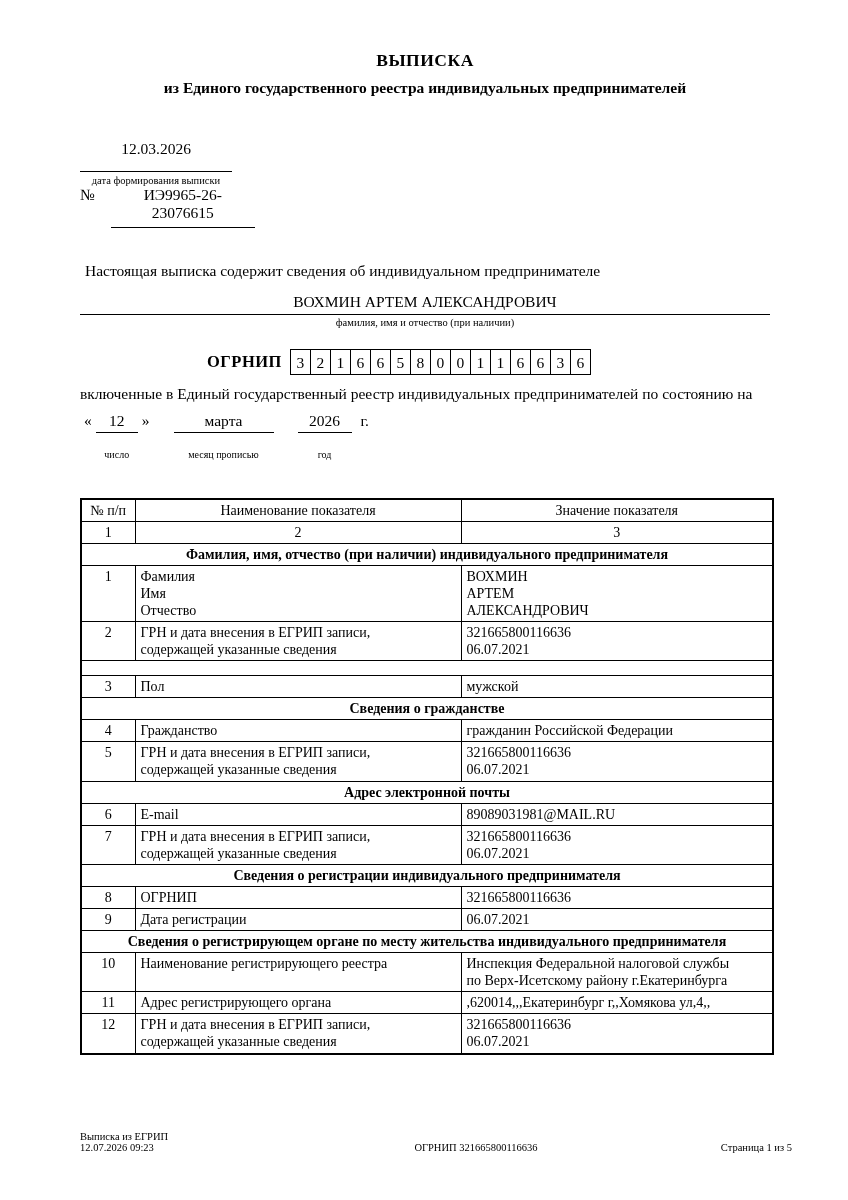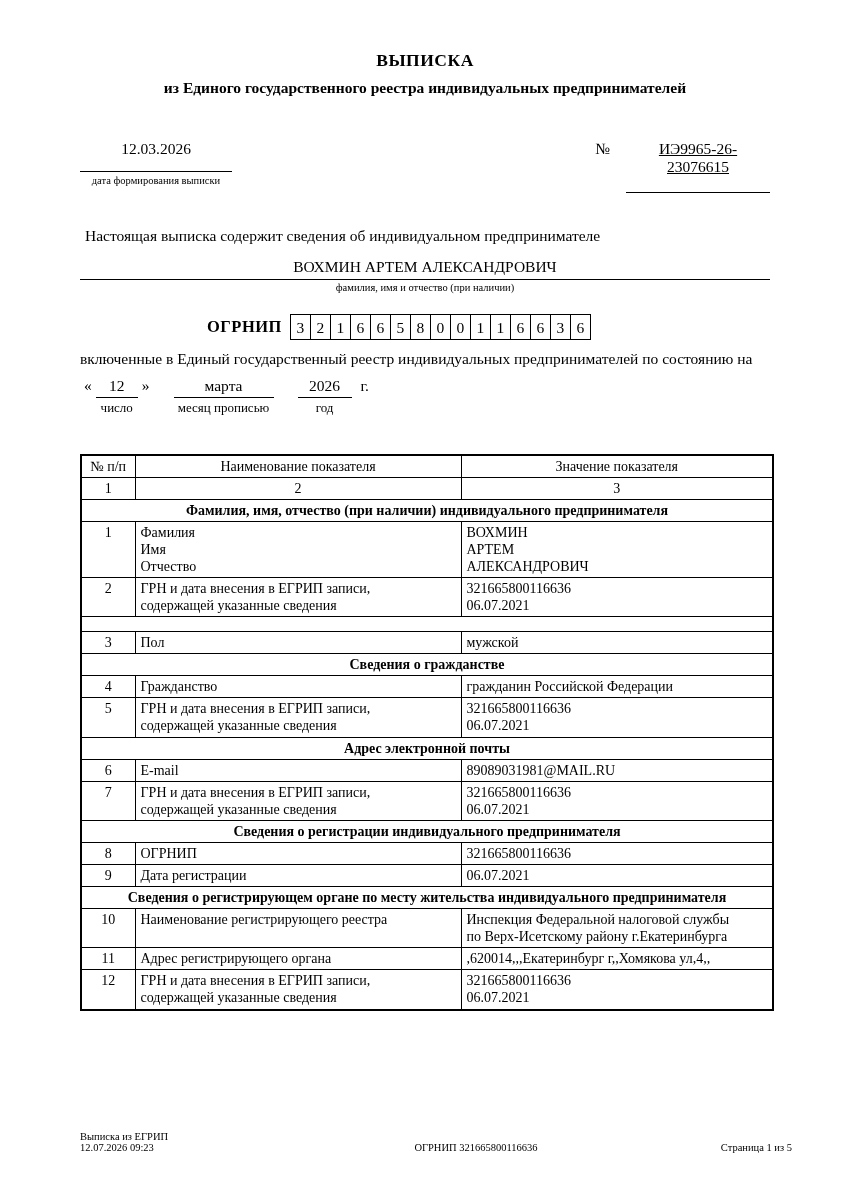--- a/index.html
+++ b/index.html
@@ -11,49 +11,49 @@
     font-family: "Liberation Serif", "DejaVu Serif", serif;
     position: relative;
     overflow: hidden;
   }
   .page { padding: 50px 78px 0 80px; }
 
   
   .doc-title { text-align: center; font-weight: bold; font-size: 17.5px; letter-spacing: .5px; }
   .doc-subtitle { text-align: center; font-weight: bold; font-size: 15.5px; margin-top: 8px; }
 
-  .meta-row { display: flex; justify-content: space-between; margin-top: 43px; }
+  .meta-row { display: flex; justify-content: space-between; margin-top: 43px; flex-direction: column; }
   .date-block { width: 152px; text-align: center; }
   .date-value { font-size: 15.5px; padding-bottom: 13px; border-bottom: 1px solid #000; }
   .date-label { font-size: 10.5px; margin-top: 3px; white-space: nowrap; }
   .number-block { display: flex; align-items: flex-start; }
   .number-sign { font-size: 15.5px; margin-right: 16px; }
   .number-value { width: 144px; text-align: center; font-size: 15.5px; line-height: 1.15;
-                  padding-bottom: 16px; border-bottom: 1px solid #000; text-decoration: underline; }
+                  padding-bottom: 5px; border-bottom: 1px solid #000; }
 
   
   .statement { font-size: 15.5px; margin-top: 34px; padding-left: 5px; }
   .person-name { text-align: center; font-size: 15.5px; margin-top: 13px;
                  border-bottom: 1px solid #000; padding-bottom: 3px; }
   .person-name-label { text-align: center; font-size: 10.5px; margin-top: 2px; }
 
   .ogrnip-row { display: flex; align-items: center; justify-content: center;
                 margin-top: 21px; padding-right: 52px; }
   .ogrnip-label { font-weight: bold; font-size: 16.5px; margin-right: 9px; letter-spacing: .5px; }
   .digit-boxes { display: flex; }
   .digit-box { width: 21px; height: 26px; border: 1px solid #000; margin-left: -1px;
                text-align: center; font-size: 15.5px; line-height: 25px; background: #fff; }
 
   .included-text { font-size: 15.5px; line-height: 1.3; margin-top: 9px; }
 
   .date-fields { display: flex; align-items: flex-start; margin-top: 8px; font-size: 15.5px; }
   .df-quote { padding: 0 4px; }
   .df { text-align: center; }
   .df-value { border-bottom: 1px solid #000; padding-bottom: 2px; }
-  .df-label { font-size: 13px; margin-top: 2px; white-space: nowrap; }
+  .df-label { font-size: 10px; margin-top: 16px; white-space: nowrap; }
   .df-day .df-value { width: 42px; }
   .df-month { margin-left: 20px; }
   .df-month .df-value { width: 100px; }
   .df-year { margin-left: 24px; }
   .df-year .df-value { width: 54px; }
   .df-suffix { margin-left: 9px; }
 
   
   table.indicators { border-collapse: collapse; width: 692px; margin-top: 38px;
                      table-layout: fixed; font-size: 14px; border: 2px solid #000; }

